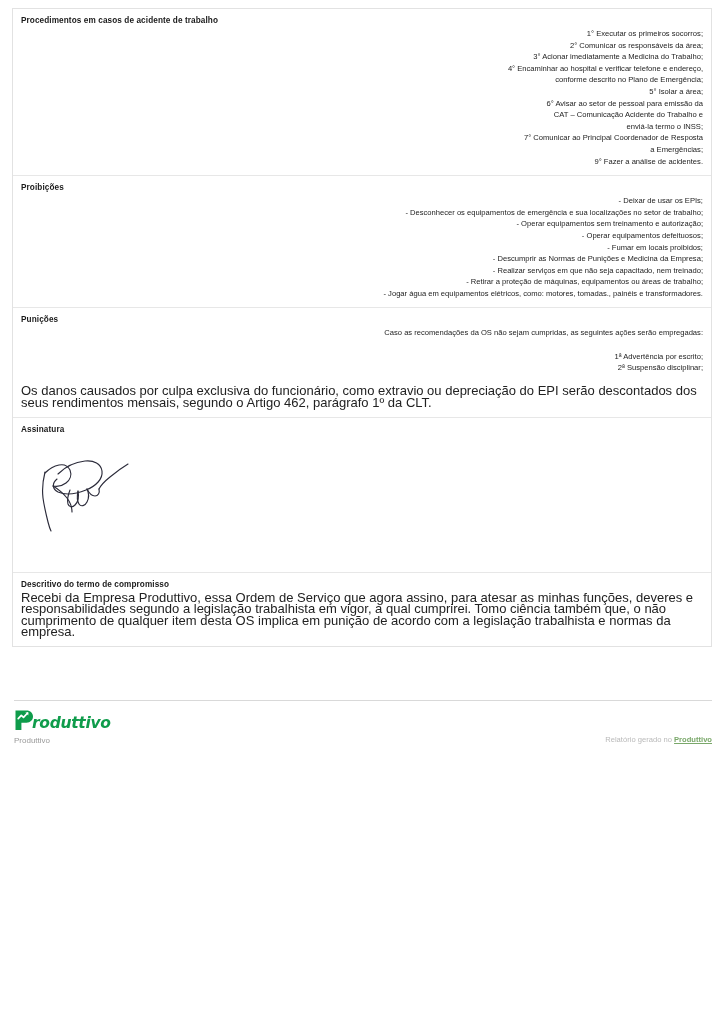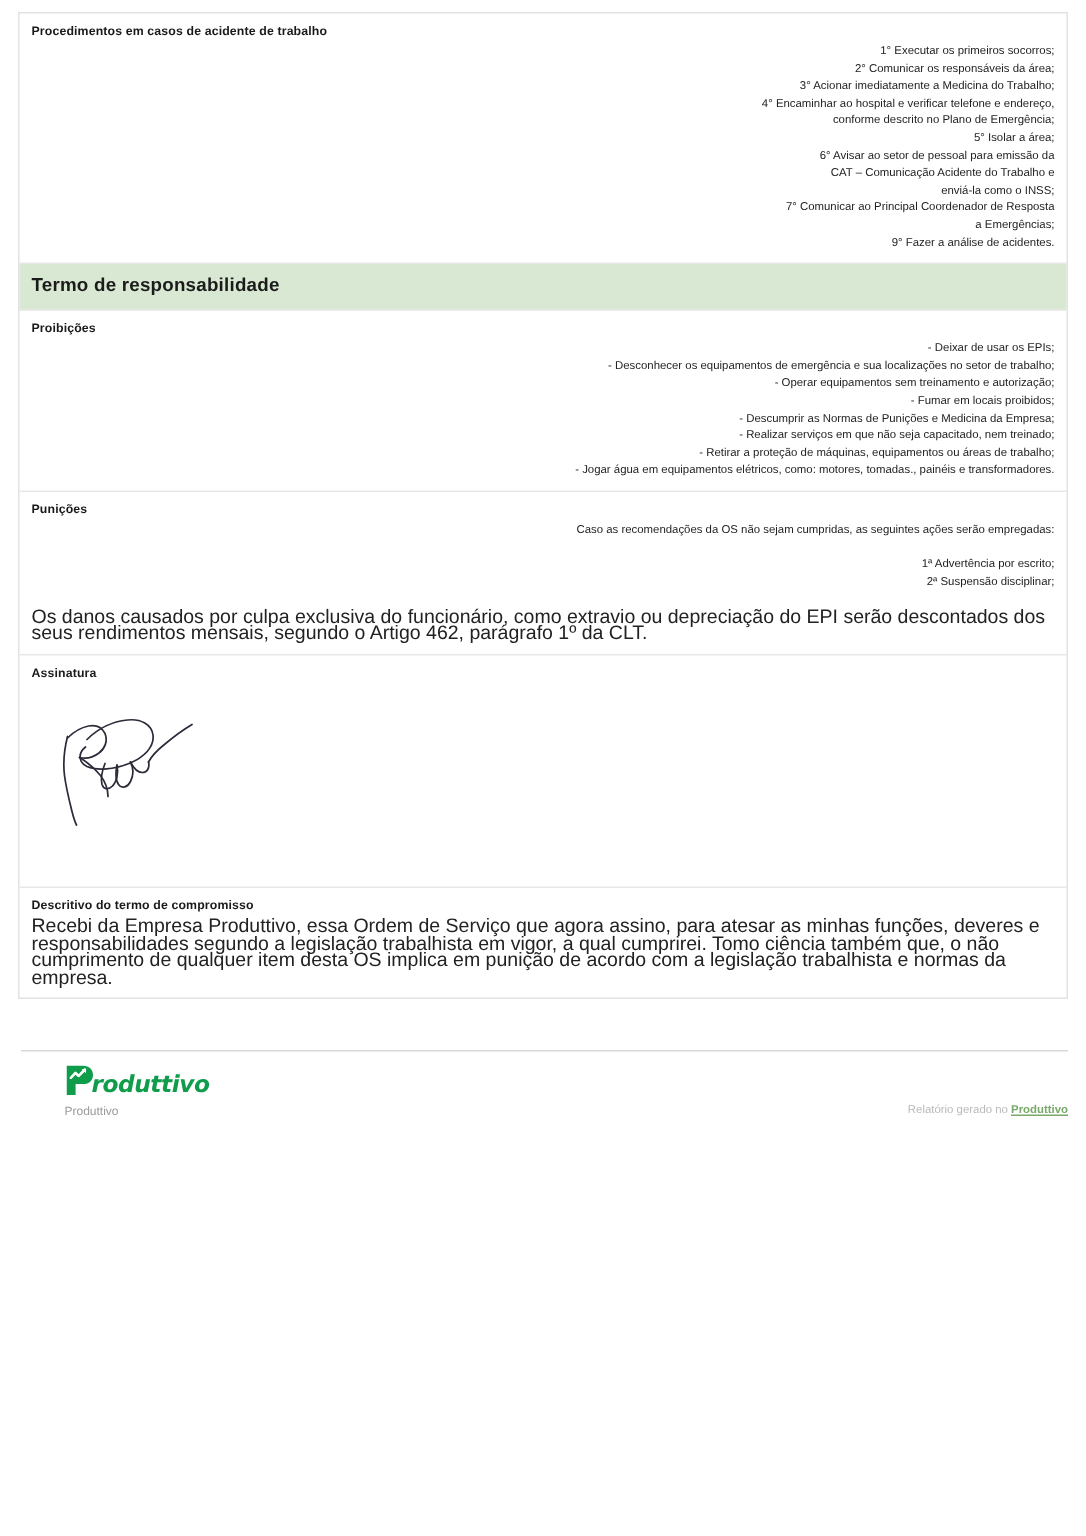--- a/index.html
+++ b/index.html
@@ -109,21 +109,20 @@
   .footer-rule {
     height: 1px;
     background: #d9d9d9;
     width: 100%;
     margin-bottom: 8px;
   }
   .footer-inner {
     display: flex;
     align-items: flex-end;
     justify-content: space-between;
-    margin-left: 29px;
   }
   .brand-block { display: flex; flex-direction: column; }
   .brand-logo {
     display: flex;
     align-items: flex-end;
     height: 22px;
   }
   .brand-mark { display: block; }
   .brand-word {
     font-family: "DejaVu Sans", sans-serif;
@@ -164,35 +163,33 @@
     <div class="section">
       <div class="section-title">Procedimentos em casos de acidente de trabalho</div>
       <div class="line">1° Executar os primeiros socorros;</div>
       <div class="line">2° Comunicar os responsáveis da área;</div>
       <div class="line">3° Acionar imediatamente a Medicina do Trabalho;</div>
       <div class="line">4° Encaminhar ao hospital e verificar telefone e endereço,</div>
       <div class="line">conforme descrito no Plano de Emergência;</div>
       <div class="line">5° Isolar a área;</div>
       <div class="line">6° Avisar ao setor de pessoal para emissão da</div>
       <div class="line">CAT – Comunicação Acidente do Trabalho e</div>
-      <div class="line">enviá-la como o INSS;</div>
+      <div class="line">enviá-la termo o INSS;</div>
       <div class="line">7° Comunicar ao Principal Coordenador de Resposta</div>
       <div class="line">a Emergências;</div>
       <div class="line">9° Fazer a análise de acidentes.</div>
     </div>
 
-    <div class="banner">
-      <div class="banner-title">Termo de responsabilidade</div>
-    </div>
 
     <div class="section">
       <div class="section-title">Proibições</div>
       <div class="line">- Deixar de usar os EPIs;</div>
       <div class="line">- Desconhecer os equipamentos de emergência e sua localizações no setor de trabalho;</div>
       <div class="line">- Operar equipamentos sem treinamento e autorização;</div>
+      <div class="line">- Operar equipamentos defeituosos;</div>
       <div class="line">- Fumar em locais proibidos;</div>
       <div class="line">- Descumprir as Normas de Punições e Medicina da Empresa;</div>
       <div class="line">- Realizar serviços em que não seja capacitado, nem treinado;</div>
       <div class="line">- Retirar a proteção de máquinas, equipamentos ou áreas de trabalho;</div>
       <div class="line">- Jogar água em equipamentos elétricos, como: motores, tomadas., painéis e transformadores.</div>
     </div>
 
     <div class="section">
       <div class="section-title">Punições</div>
       <div class="line">Caso as recomendações da OS não sejam cumpridas, as seguintes ações serão empregadas:</div>

